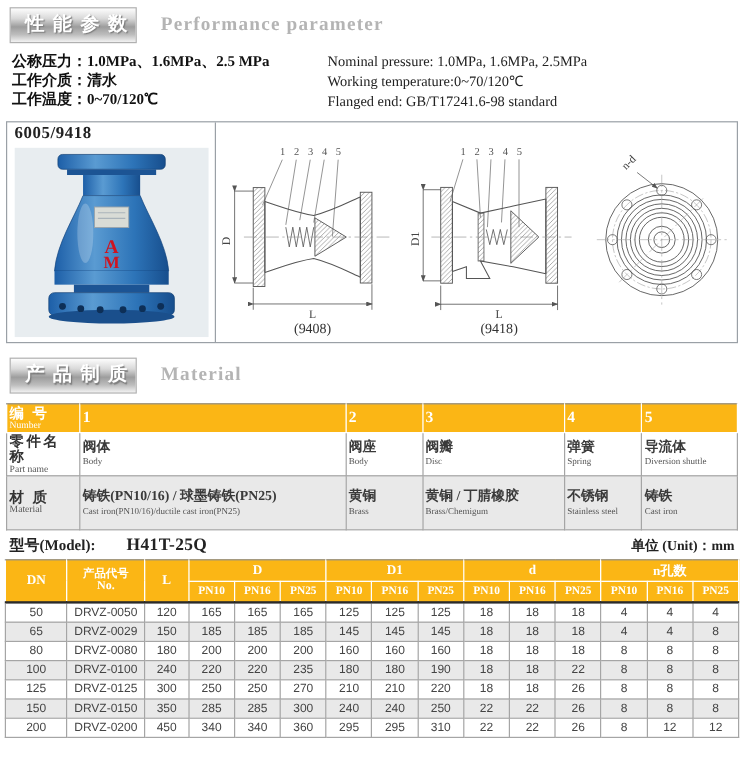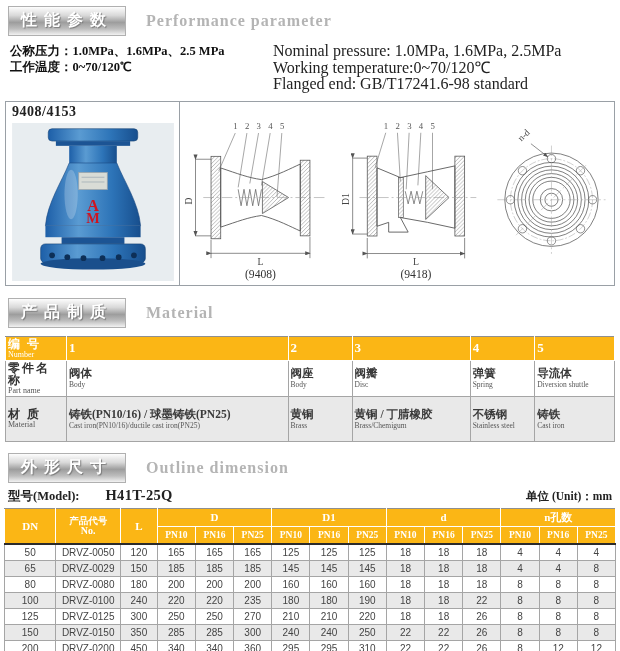--- a/index.html
+++ b/index.html
@@ -1,28 +1,28 @@
 <!DOCTYPE html>
 <html><head>
 <meta charset="utf-8">
 <style>
   html,body{margin:0;padding:0;background:#fff;}
   .page{width:620px;height:651px;background:#fff;position:relative;overflow:hidden;
         font-family:"Liberation Serif",serif;color:#222;}
   
   .sec-head{display:flex;align-items:center;gap:20px;}
-  .badge{display:inline-block;min-width:92px;padding:3px 12px 4px 12px;text-align:center;
+  .badge{display:inline-block;min-width:92px;padding:3px 0 4px 12px;text-align:center;
          background:linear-gradient(180deg,#fdfdfd 0%,#d9d9d9 30%,#9d9d9d 55%,#bdbdbd 78%,#f2f2f2 100%);
          border:1px solid #b0b0b0;color:#fff;font-weight:bold;font-size:16px;letter-spacing:7px;
          text-shadow:1px 1px 1px #7a7a7a;}
   .sec-en{color:#b4b4b4;font-weight:bold;font-size:16px;letter-spacing:1px;text-shadow:1px 1px 0 #fff;}
   
   .spec-cols{display:flex;padding:7px 6px 0 10px;}
   .cn-col{width:255px;font-weight:bold;font-size:12.5px;line-height:16px;color:#111;}
-  .en-col{font-size:16px;line-height:16.5px;color:#222;margin-left:8px;}
+  .en-col{font-size:12px;line-height:16.5px;color:#222;margin-left:8px;}
   .cn-col div,.en-col div{white-space:nowrap;}
   
   .product-box{display:flex;border:1px solid #9aa0a6;margin:8px 5px 0 5px;height:183px;}
   .photo-cell{width:177px;border-right:1px solid #9aa0a6;position:relative;display:flex;
               flex-direction:column;}
   .model-tag{font-weight:bold;font-size:14px;padding:2px 0 0 6px;letter-spacing:.5px;}
   .photo-wrap{flex:1;display:flex;align-items:center;justify-content:center;}
   .drawings-cell{flex:1;display:flex;align-items:flex-start;justify-content:space-evenly;padding-top:14px;}
   
   table{border-collapse:collapse;table-layout:fixed;}
@@ -60,32 +60,33 @@
 
 <div class="page">
 
   <div class="sec-head" style="padding:6px 0 0 8px;">
     <span class="badge">性能参数</span>
     <span class="sec-en">Performance parameter</span>
   </div>
   <div class="spec-cols">
     <div class="cn-col">
       <div>公称压力：1.0MPa、1.6MPa、2.5 MPa</div>
+      <div>工作介质：清水</div>
       <div>工作温度：0~70/120℃</div>
     </div>
     <div class="en-col">
       <div>Nominal pressure: 1.0MPa, 1.6MPa, 2.5MPa</div>
       <div>Working temperature:0~70/120℃</div>
       <div>Flanged end: GB/T17241.6-98 standard</div>
     </div>
   </div>
 
   <div class="product-box">
     <div class="photo-cell">
-      <div class="model-tag">9408/4153</div>
+      <div class="model-tag">6005/9418</div>
       <div class="photo-wrap">
         <svg width="162" height="158" viewBox="0 0 170 166">
           <defs>
             <linearGradient id="g1" x1="0" y1="0" x2="1" y2="0">
               <stop offset="0" stop-color="#1d5fa8"></stop>
                 <stop offset="0.35" stop-color="#5a9bd2"></stop>
               <stop offset="0.7" stop-color="#2d74b8"></stop>
                 <stop offset="1" stop-color="#174e8d"></stop>
             </linearGradient>
           </defs>
@@ -311,24 +312,20 @@
         <div class="cell-en">Stainless steel</div>
       </td>
       <td>
         <div class="cell-cn">铸铁</div>
         <div class="cell-en">Cast iron</div>
       </td>
     </tr>
   </tbody>
     </table>
 
-  <div class="sec-head" style="padding:11px 0 0 8px;">
-    <span class="badge">外形尺寸</span>
-    <span class="sec-en">Outline dimension</span>
-  </div>
 
   <div class="model-line">
     <span class="model-label">型号(Model):</span>
     <span class="model-val" style="margin-left:26px">H41T-25Q</span>
     <span class="unit-label">单位 (Unit)：mm</span>
   </div>
 
   <table class="dim-table">
     <colgroup>
       <col style="width:8.4%">

